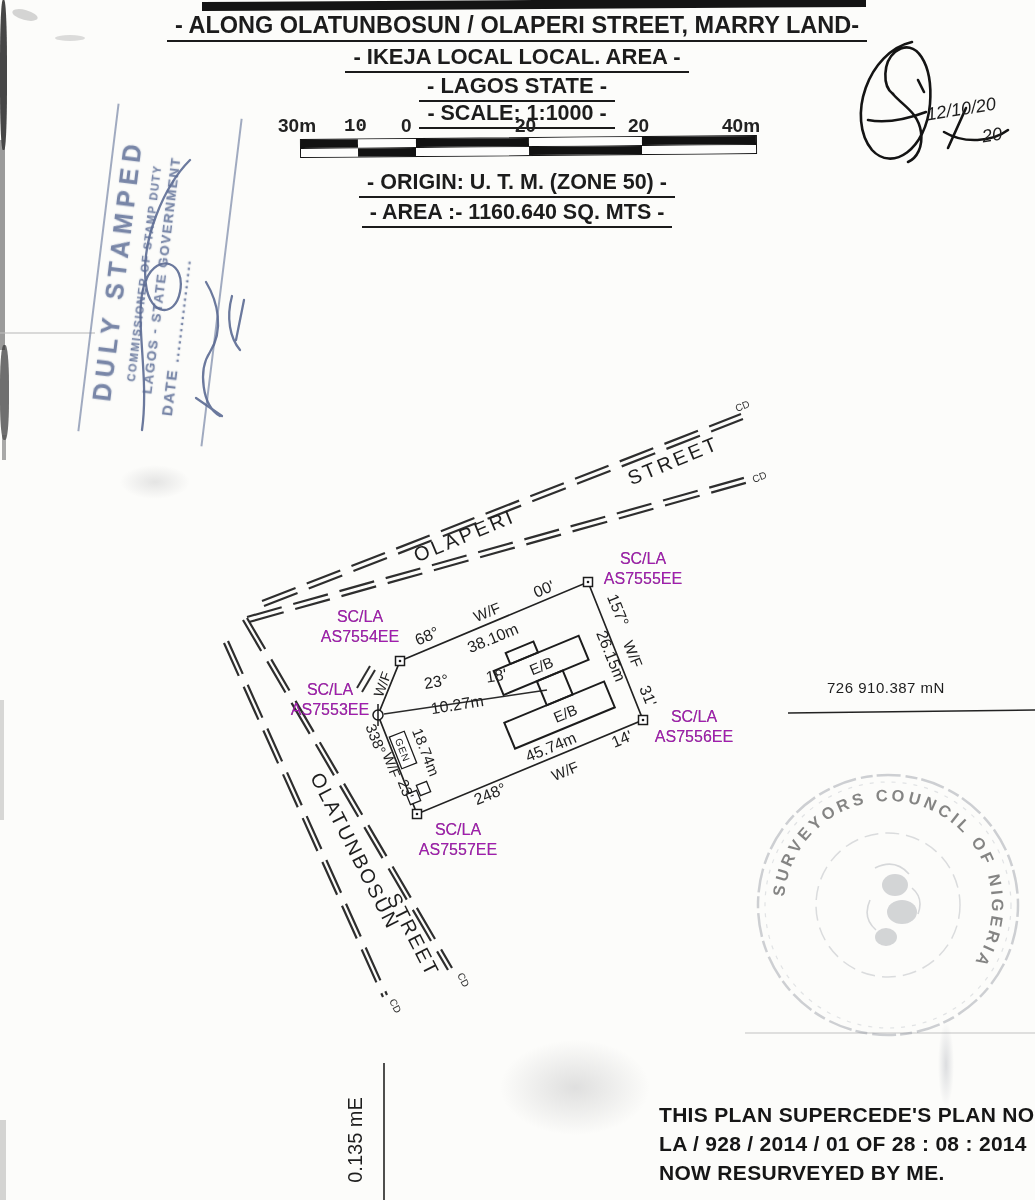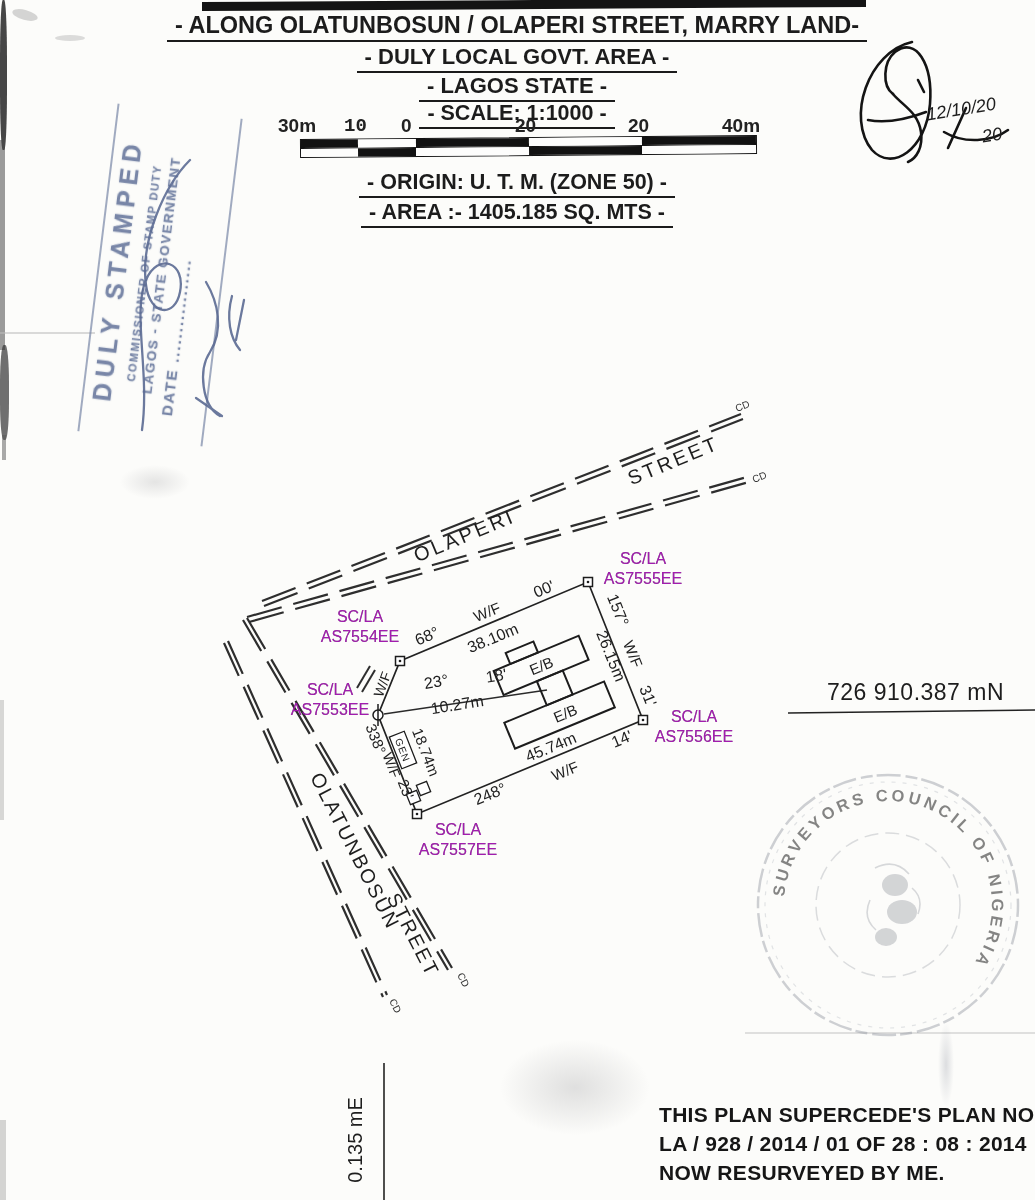--- a/index.html
+++ b/index.html
@@ -39,21 +39,21 @@
   <div class="abs" style="left:0;top:1120px;width:6px;height:80px;background:#777;opacity:.3;"></div>
   <div class="abs" style="left:12px;top:10px;width:26px;height:10px;background:#999;opacity:.4;transform:rotate(15deg);border-radius:50%;"></div>
   <div class="abs" style="left:55px;top:35px;width:30px;height:6px;background:#aaa;opacity:.4;border-radius:50%;"></div>
   <div class="abs" style="left:0;top:332px;width:95px;height:2px;background:#bbb;opacity:.55;"></div>
   <div class="abs" style="left:745px;top:1032px;width:290px;height:2px;background:#ccc;opacity:.6;"></div>
   <div class="abs" style="left:500px;top:1040px;width:150px;height:95px;background:radial-gradient(closest-side,rgba(120,120,125,.22),rgba(120,120,125,0));"></div>
   <div class="abs" style="left:120px;top:465px;width:70px;height:34px;background:radial-gradient(closest-side,rgba(120,120,125,.18),rgba(120,120,125,0));"></div>
   <div class="abs" style="left:938px;top:1022px;width:16px;height:85px;background:radial-gradient(closest-side,rgba(125,130,145,.25),rgba(125,130,145,0));"></div>
 
   <div class="abs hline" style="top:12px;font-size:23.5px;"><span>- ALONG OLATUNBOSUN / OLAPERI STREET, MARRY LAND-</span></div>
-  <div class="abs hline" style="top:44px;font-size:22px;"><span>- DULY LOCAL GOVT. AREA -</span></div>
+  <div class="abs hline" style="top:44px;font-size:22px;"><span>- IKEJA LOCAL LOCAL. AREA -</span></div>
   <div class="abs hline" style="top:73px;font-size:22px;"><span>- LAGOS STATE -</span></div>
   <div class="abs hline" style="top:101px;font-size:21.5px;"><span>- SCALE: 1:1000 -</span></div>
 
   <div class="abs scl" style="left:278px;top:115px;">30m</div>
   <div class="abs scl" style="left:344px;top:115px;font-family:Liberation Mono, monospace;">10</div>
   <div class="abs scl" style="left:401px;top:115px;">0</div>
   <div class="abs scl" style="left:515px;top:115px;">20</div>
   <div class="abs scl" style="left:628px;top:115px;">20</div>
   <div class="abs scl" style="left:722px;top:115px;">40m</div>
 
@@ -68,21 +68,21 @@
     <div class="row" style="border-top:1px solid #111;">
       <div class="seg segw" style="width:57px;"></div>
       <div class="seg segb" style="width:58px;"></div>
       <div class="seg segw" style="width:113px;"></div>
       <div class="seg segb" style="width:113px;"></div>
       <div class="seg segw" style="width:114px;"></div>
     </div>
   </div>
 
   <div class="abs hline" style="top:170px;font-size:21.5px;"><span>- ORIGIN: U. T. M. (ZONE 50) -</span></div>
-  <div class="abs hline" style="top:200px;font-size:21.5px;"><span>- AREA :- 1405.185 SQ. MTS -</span></div>
+  <div class="abs hline" style="top:200px;font-size:21.5px;"><span>- AREA :- 1160.640 SQ. MTS -</span></div>
 
   <div class="abs stamp" style="left:-5px;top:212px;">
     <div class="st1">DULY STAMPED</div>
     <div class="st2">COMMISSIONER OF STAMP DUTY</div>
     <div class="st3">LAGOS - STATE GOVERNMENT</div>
     <div class="st4">DATE .................</div>
   </div>
 
   <svg class="abs" style="left:0;top:0;" width="1035" height="1200" viewBox="0 0 1035 1200">
 
@@ -234,21 +234,21 @@
   </div>
   <div class="abs bl" style="left:411px;top:820px;width:94px;">
     <div>SC/LA</div>
     <div>AS7557EE</div>
   </div>
   <div class="abs bl" style="left:283px;top:680px;width:94px;">
     <div>SC/LA</div>
     <div>AS7553EE</div>
   </div>
 
-  <div class="abs" style="left:827px;top:679px;font-size:23px;letter-spacing:.5px;">726 910.387 mN</div>
+  <div class="abs" style="left:827px;top:679px;font-size:15px;letter-spacing:.5px;">726 910.387 mN</div>
 
   <div class="abs" style="left:659px;top:1100px;width:380px;">
     <div class="foot">THIS PLAN SUPERCEDE'S PLAN NO</div>
     <div class="foot">LA / 928 / 2014 / 01 OF 28 : 08 : 2014</div>
     <div class="foot">NOW RESURVEYED BY ME.</div>
   </div>
 
 </div>
 
 </body></html>

